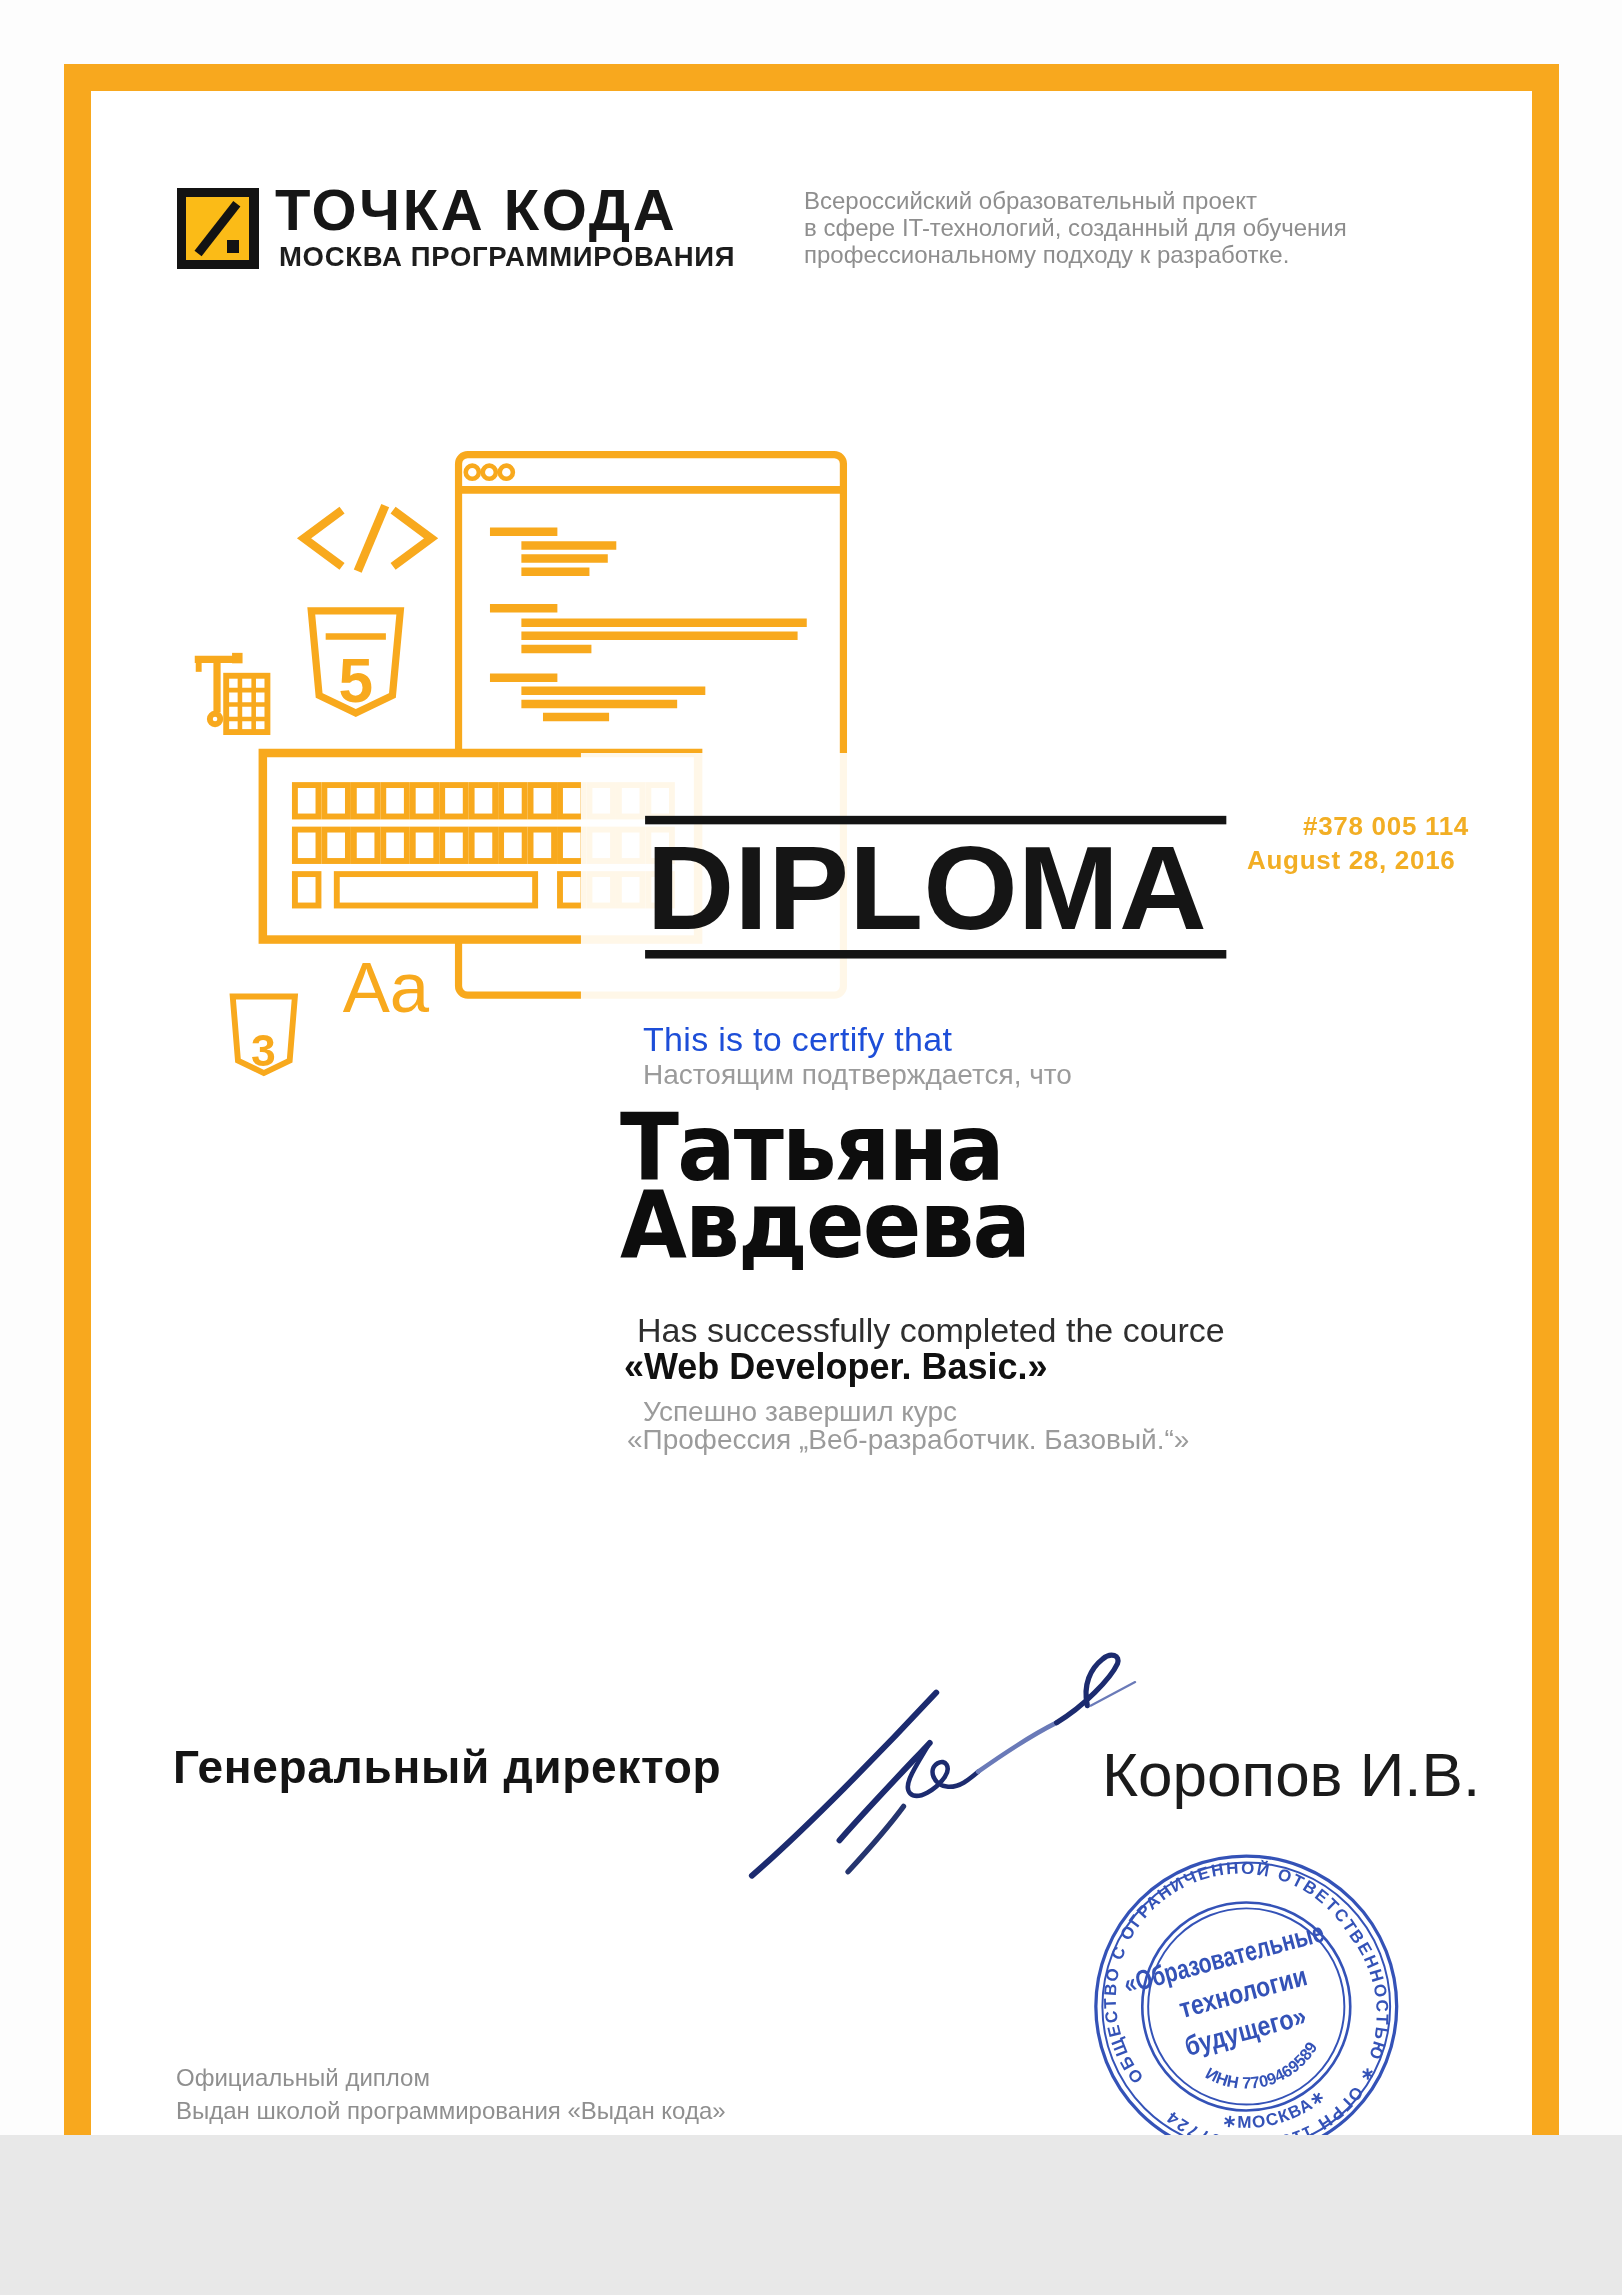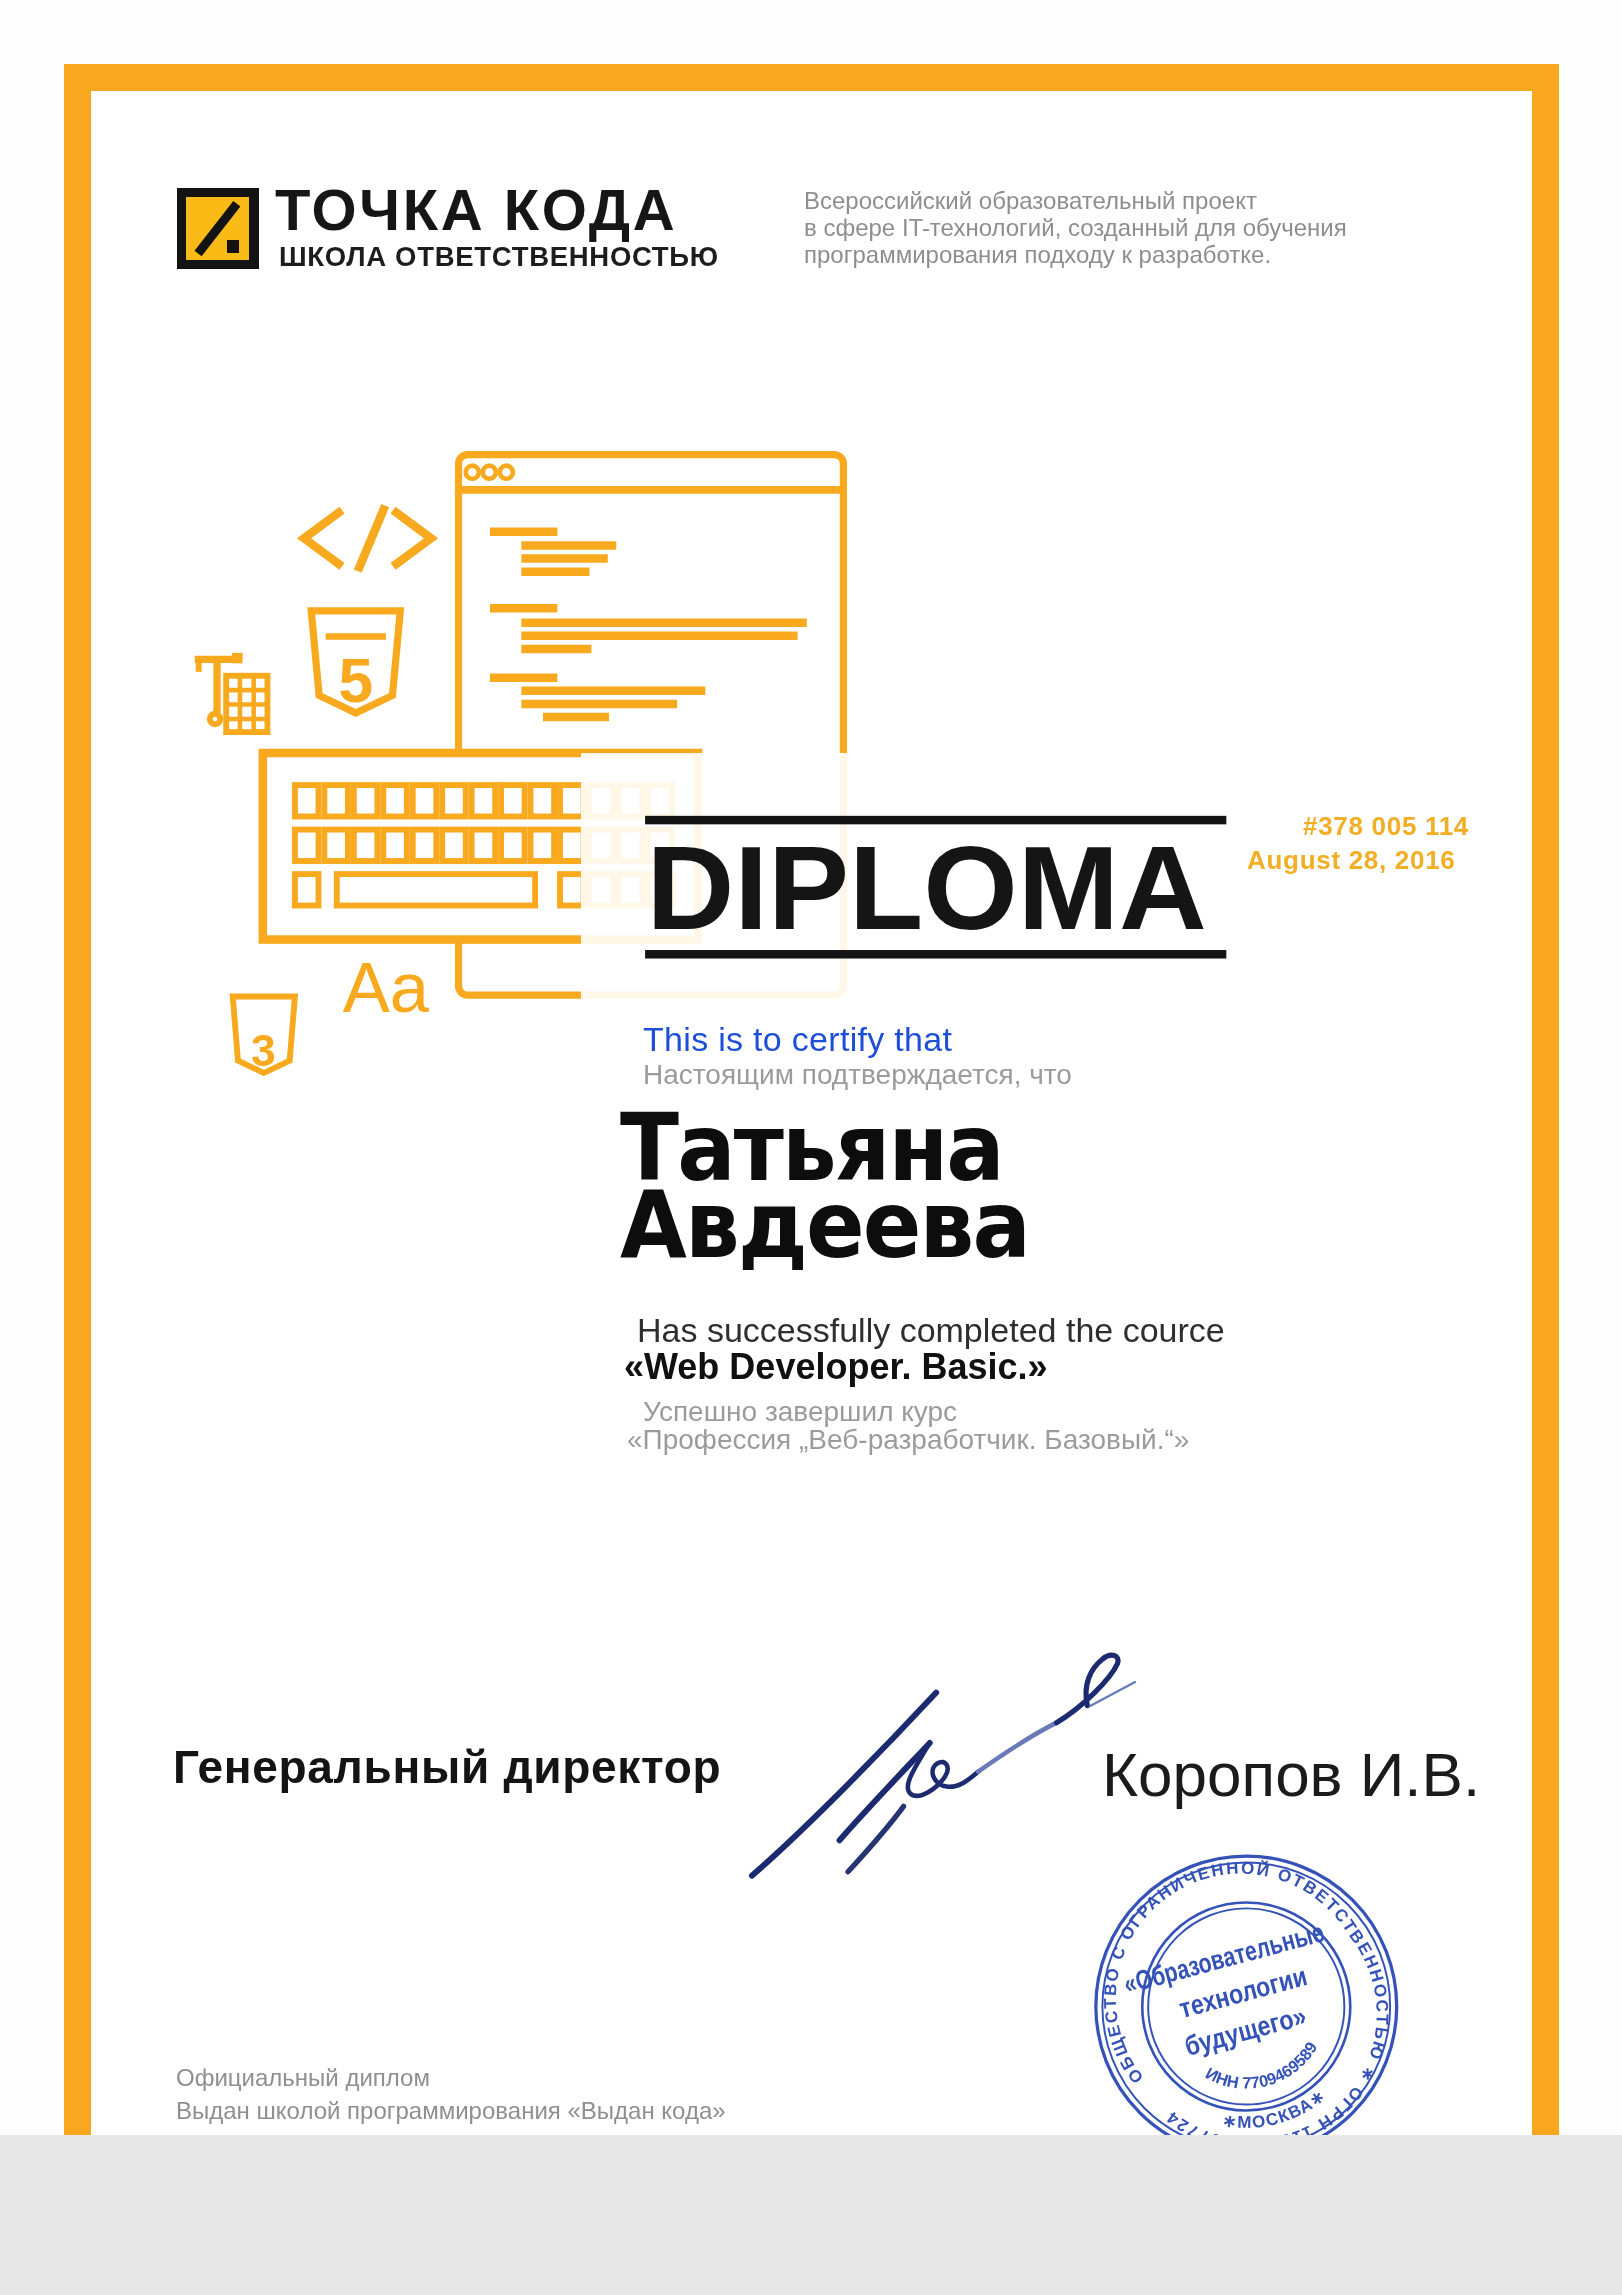--- a/index.html
+++ b/index.html
@@ -57,26 +57,26 @@
 <div class="page">
   <div class="frame"></div>
 
   <div class="abs logo-box">
     <div class="logo-inner">
       <div class="logo-slash"></div>
       <div class="logo-dot"></div>
     </div>
   </div>
   <div class="abs brand-name">ТОЧКА КОДА</div>
-  <div class="abs brand-tagline">ШКОЛА ОТВЕТСТВЕННОСТЬЮ</div>
+  <div class="abs brand-tagline">МОСКВА ПРОГРАММИРОВАНИЯ</div>
 
   <div class="abs intro">
     <div>Всероссийский образовательный проект</div>
     <div>в сфере IT-технологий, созданный для обучения</div>
-    <div>программирования подходу к разработке.</div>
+    <div>профессиональному подходу к разработке.</div>
   </div>
 
   <svg class="abs" style="left:92px; top:393px;" width="1440" height="792" viewBox="140 600 2200 1210">
     <g stroke="#F8A91D" fill="none" stroke-width="11">
 
       <rect x="700" y="694" width="588" height="826" rx="14" fill="#FFFFFF"></rect>
       <line x1="700" y1="748" x2="1288" y2="748" stroke-width="12"></line>
       <circle cx="721" cy="721" r="10" stroke-width="7"></circle>
       <circle cx="747" cy="721" r="10" stroke-width="7"></circle>
       <circle cx="773" cy="721" r="10" stroke-width="7"></circle>

